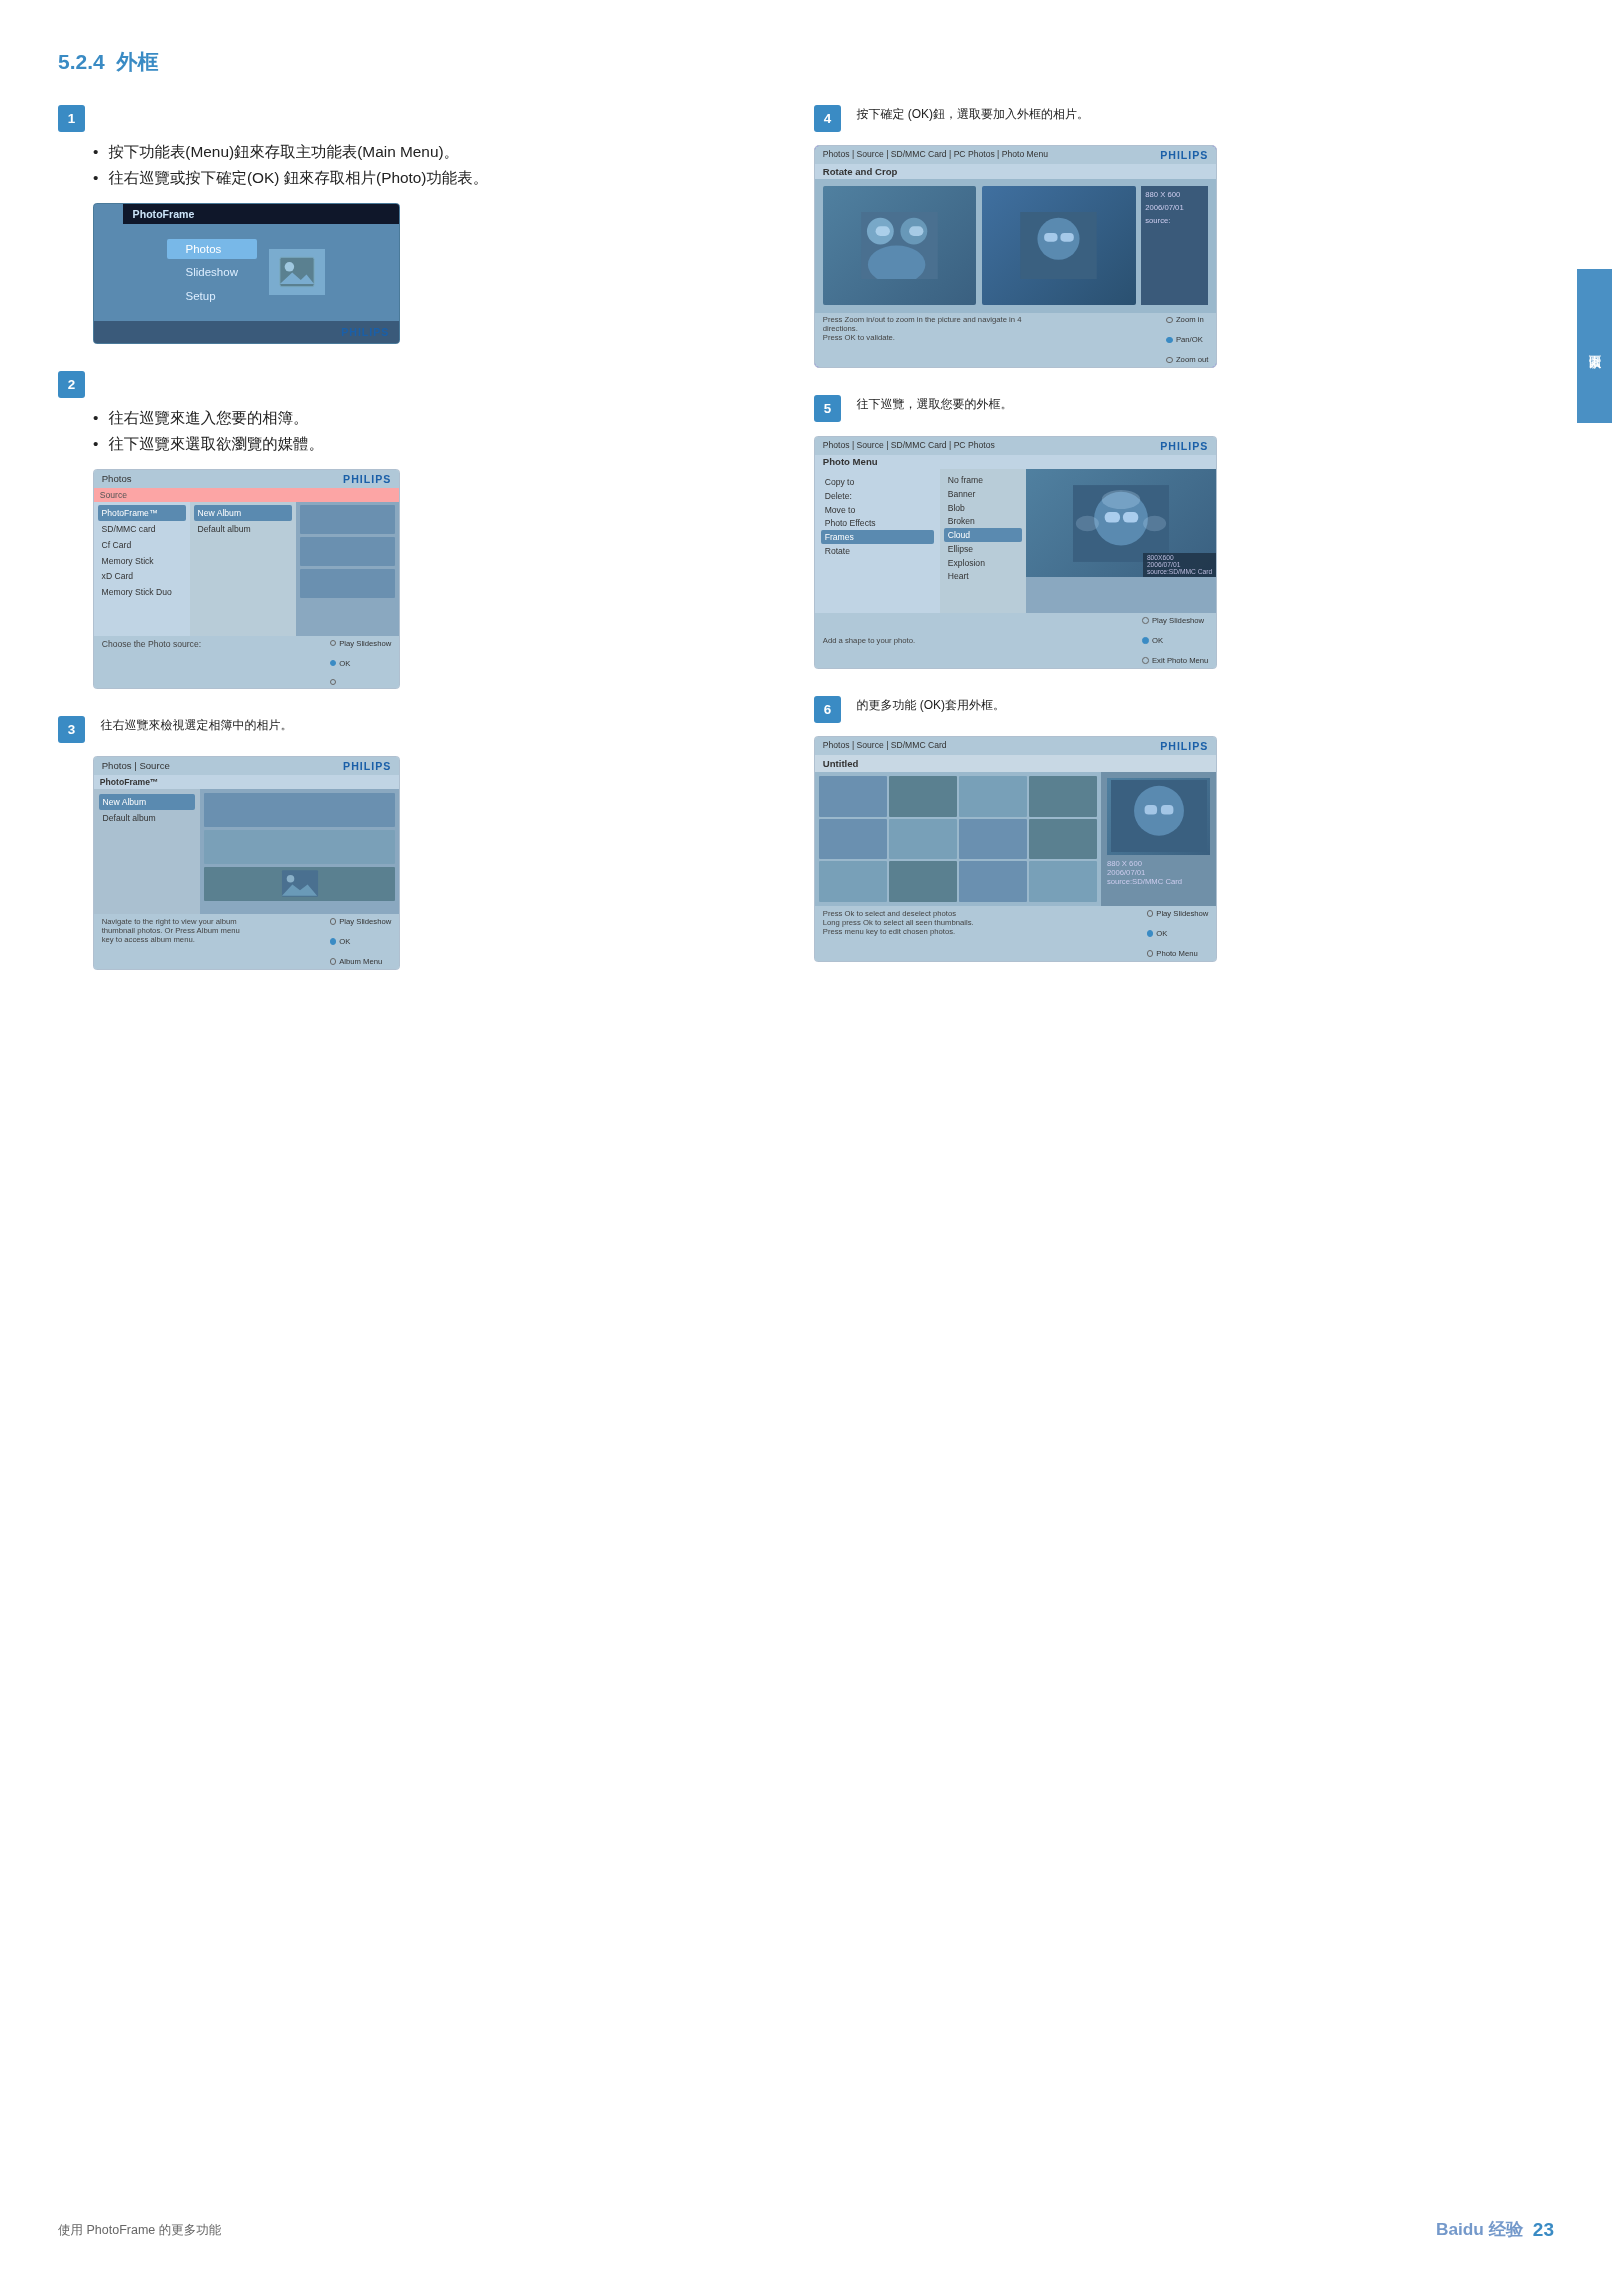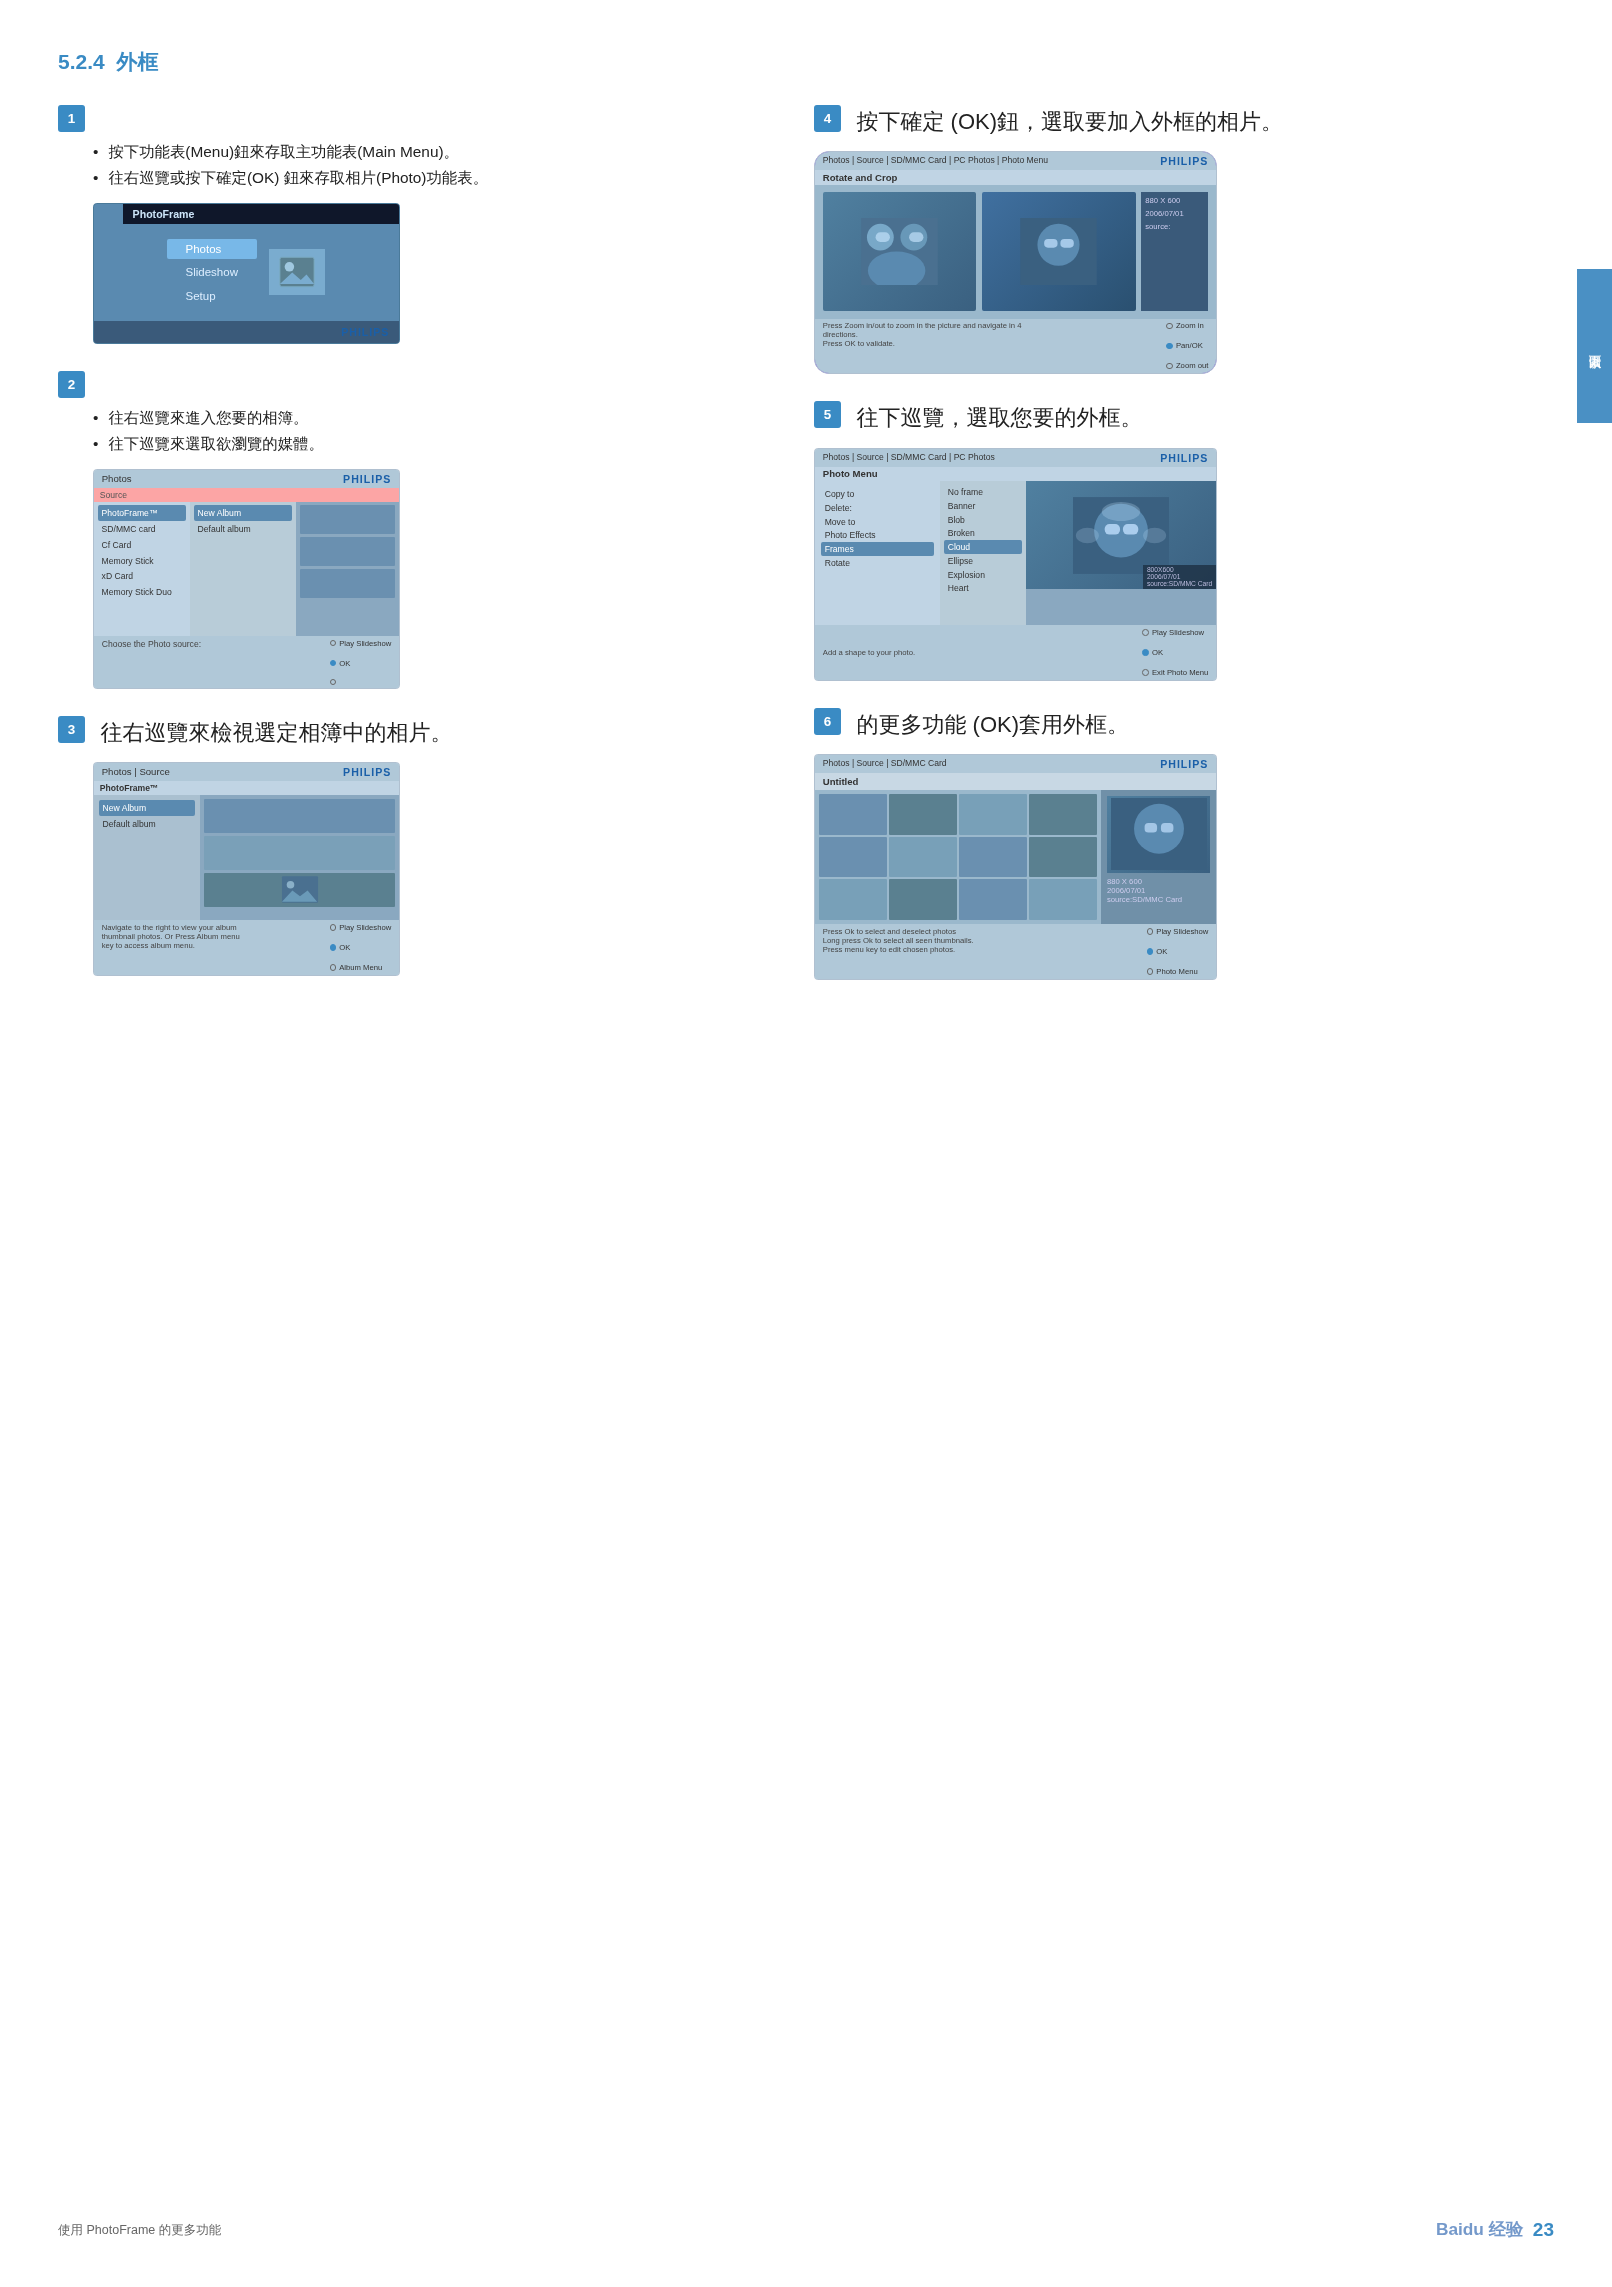--- a/index.html
+++ b/index.html
@@ -296,21 +296,21 @@
     .pm-menu-item.highlighted {
       background: #5a8ab0;
       color: white;
       border-radius: 1.9px;
     }
 
     
     .rotate-screen {
       background: #6d28d9;
       border: 1px solid #b0c0d0;
-      border-radius: 15px;
+      border-radius: 5px;
       margin: 11.5px 0 15.4px 0;
       overflow: hidden;
       width: 403px;
     }
 
     .rs-header {
       background: #b0c8d8;
       padding: 2.9px 7.7px;
       display: flex;
       justify-content: space-between;
@@ -587,21 +587,21 @@
 
     
     .step-inline {
       display: flex;
       align-items: flex-start;
       gap: 7.7px;
       margin-bottom: 13.4px;
     }
 
     .step-inline-text {
-      font-size: 22px;
+      font-size: 12px;
       color: #222;
       line-height: 1.5;
     }
 
   </style>
 </head>
 <body>
 
 <div class="side-tab">
   <span>以下圖索</span>

